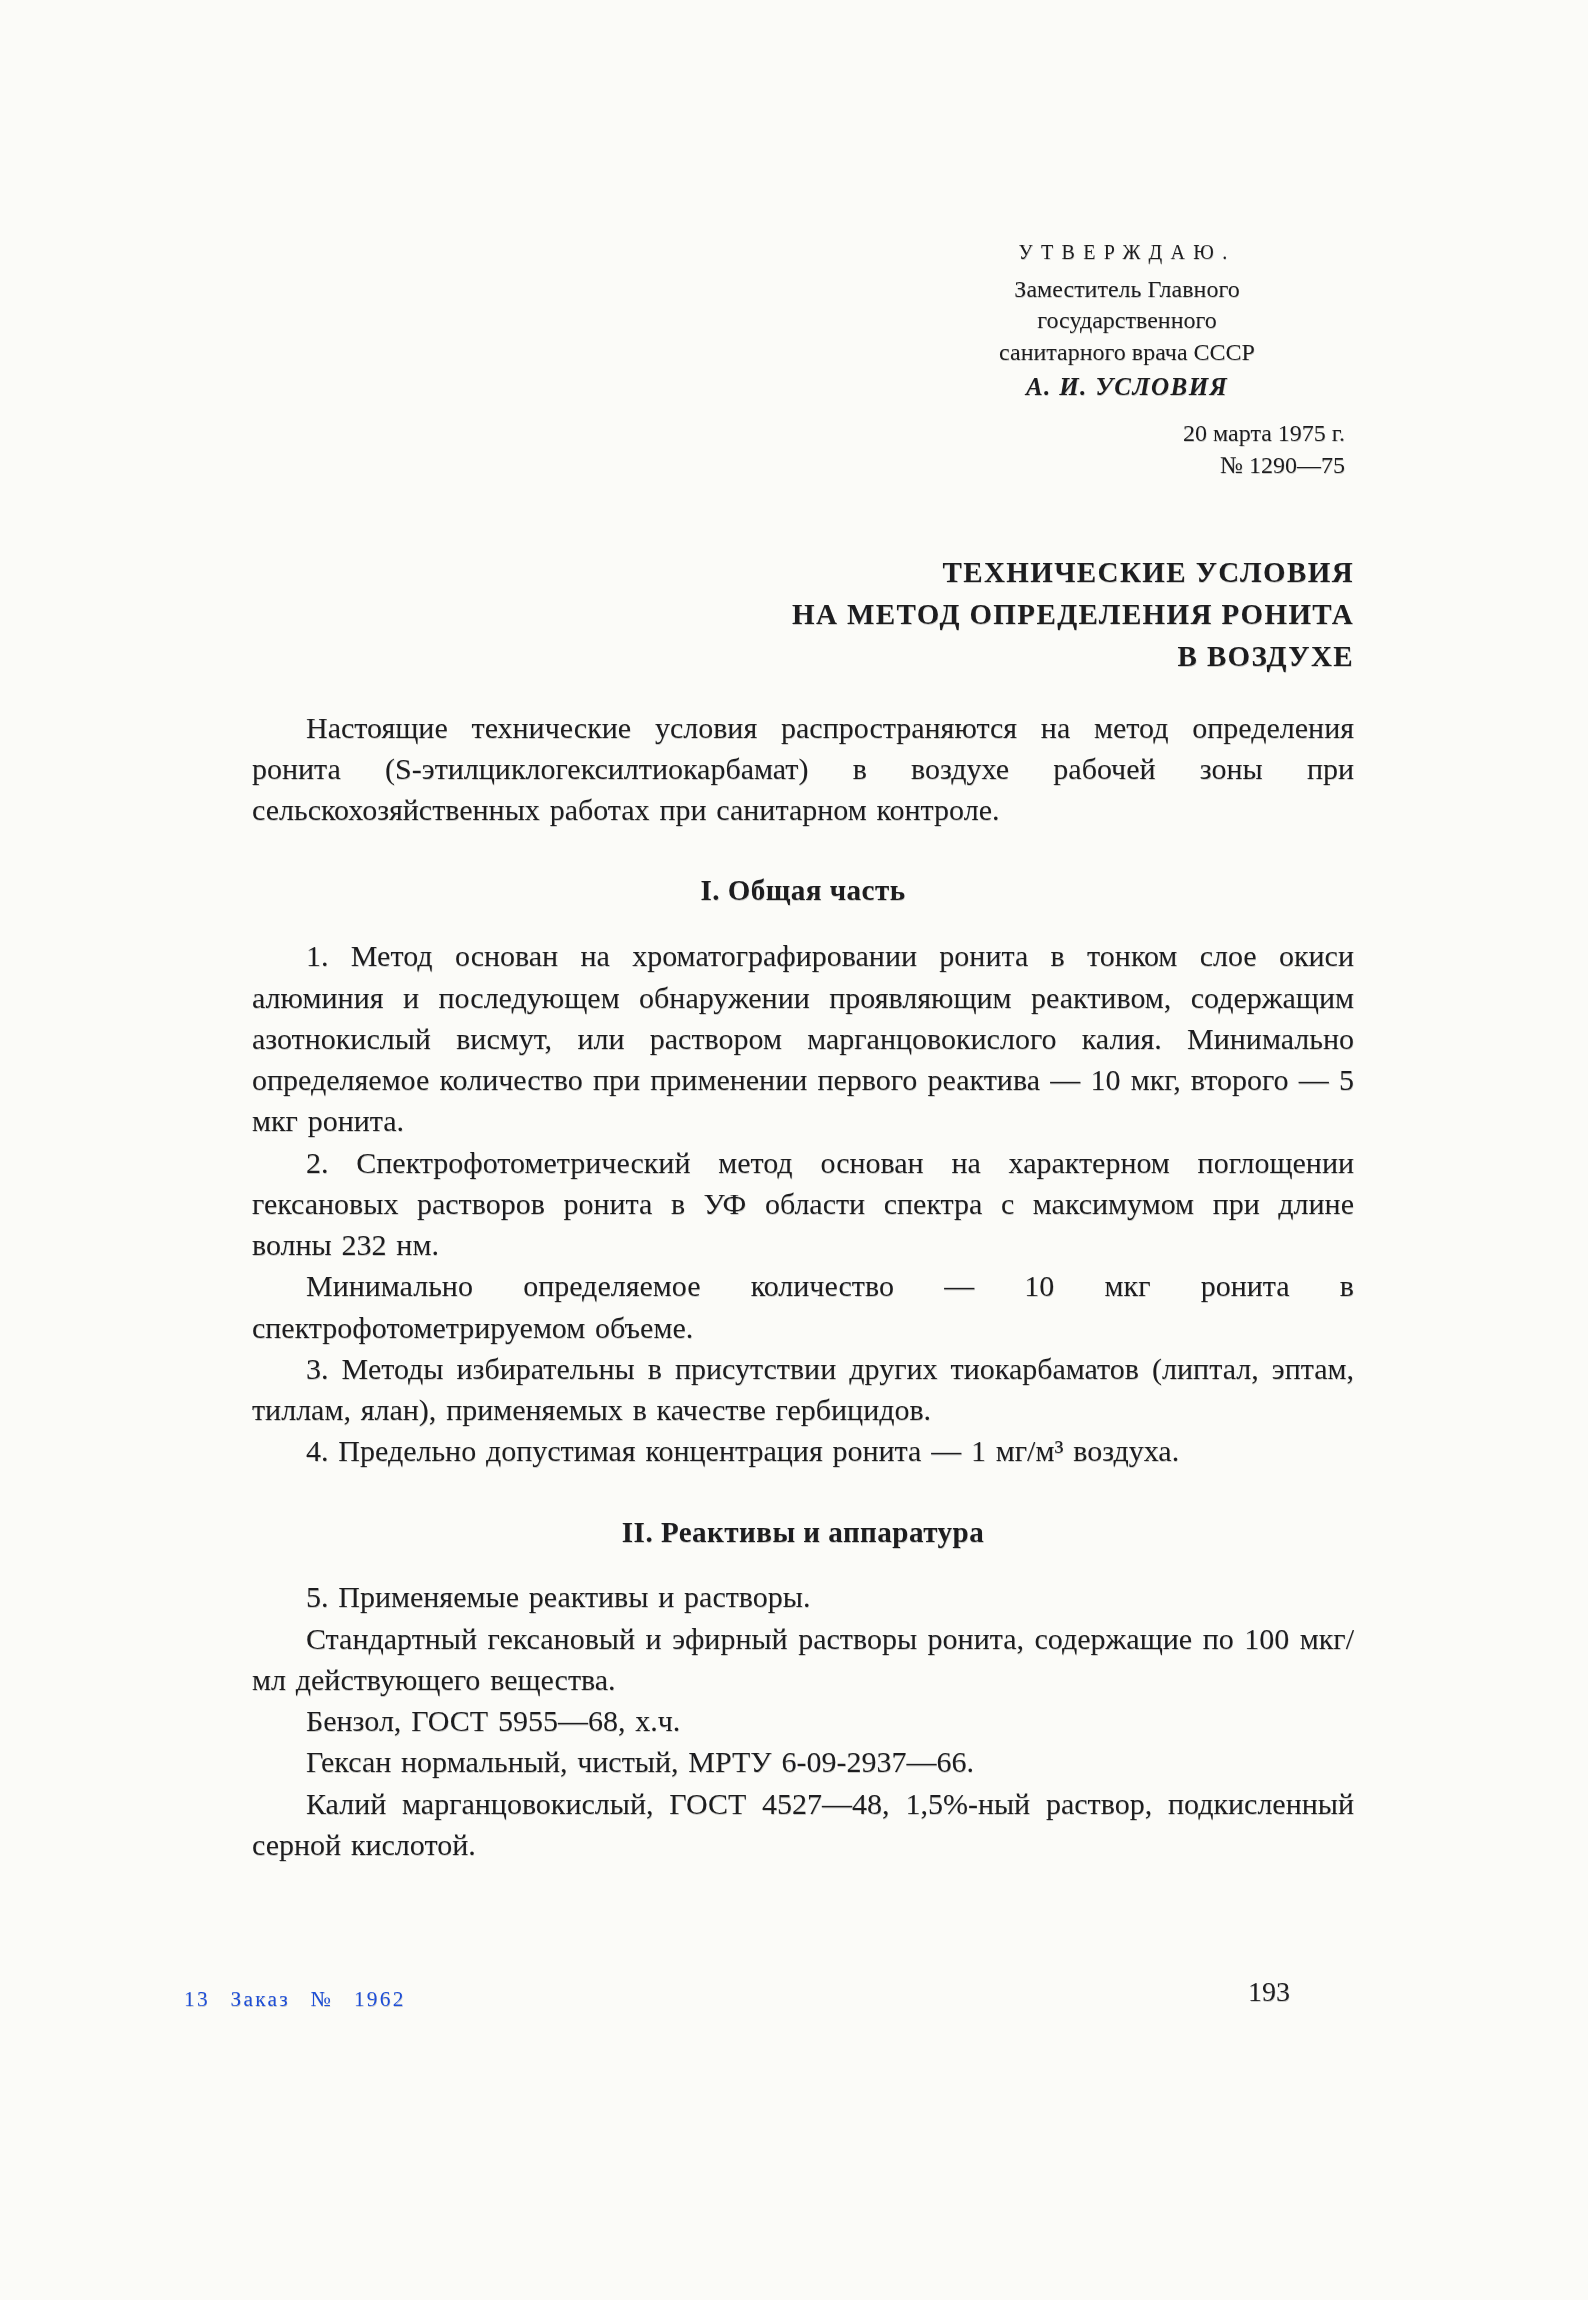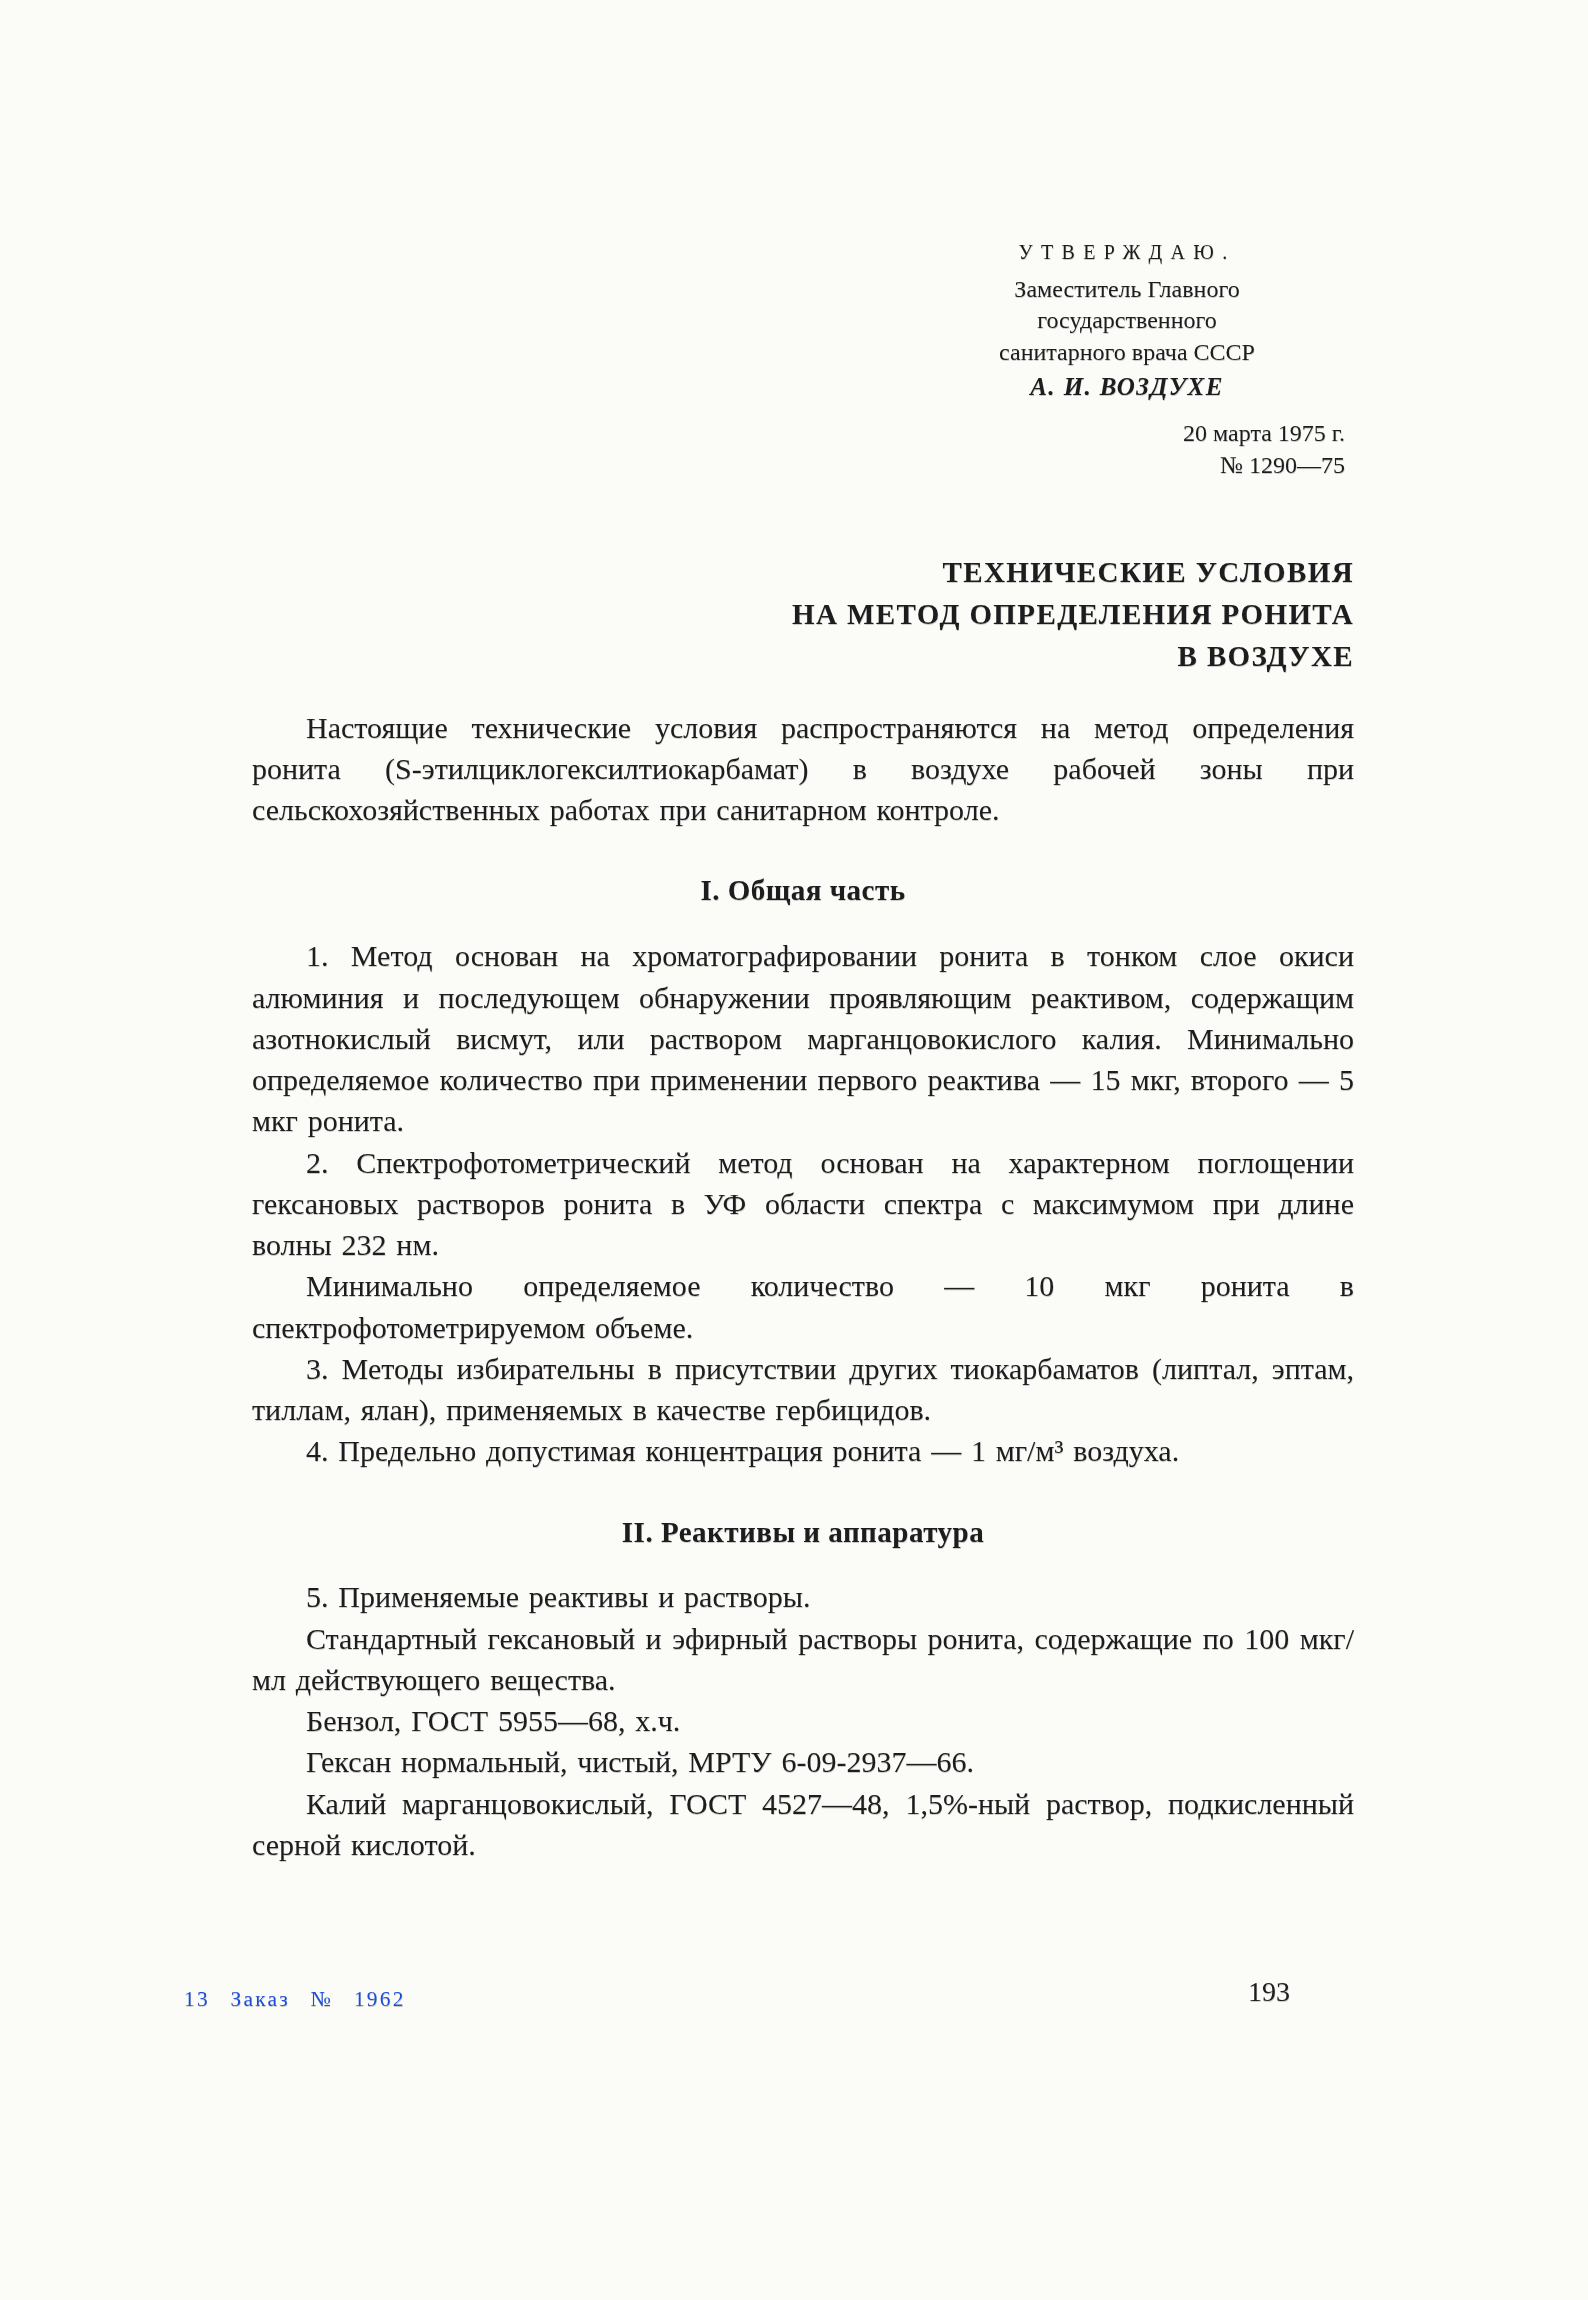--- a/index.html
+++ b/index.html
@@ -98,40 +98,40 @@
 </head>
 <body>
 
 <div class="page">
 
   <div class="approval">
     <div class="approval-stamp">УТВЕРЖДАЮ.</div>
     <div class="approval-line">Заместитель Главного</div>
     <div class="approval-line">государственного</div>
     <div class="approval-line">санитарного врача СССР</div>
-    <div class="approval-sig">А. И. ВОЗДУХЕ</div>
+    <div class="approval-sig">А. И. УСЛОВИЯ</div>
     <div class="approval-meta">
       <div>20 марта 1975 г.</div>
       <div>№ 1290—75</div>
     </div>
   </div>
 
   <div class="doc-title">
     <div>ТЕХНИЧЕСКИЕ УСЛОВИЯ</div>
     <div>НА МЕТОД ОПРЕДЕЛЕНИЯ РОНИТА</div>
     <div>В ВОЗДУХЕ</div>
   </div>
 
   <div class="content">
 
     <p class="para">Настоящие технические условия  распространяются на метод определения ронита (S-этилциклогексилтиокарбамат) в воздухе  рабочей зоны при сельскохозяйственных работах при санитарном контроле.</p>
 
     <div class="section-heading">I. Общая часть</div>
 
-    <p class="para">1. Метод основан  на хроматографировании  ронита в тонком слое окиси алюминия и последующем обнаружении проявляющим реактивом, содержащим  азотнокислый висмут, или раствором  марганцовокислого  калия. Минимально определяемое количество при применении первого реактива — 15 мкг, второго — 5 мкг ронита.</p>
+    <p class="para">1. Метод основан  на хроматографировании  ронита в тонком слое окиси алюминия и последующем обнаружении проявляющим реактивом, содержащим  азотнокислый висмут, или раствором  марганцовокислого  калия. Минимально определяемое количество при применении первого реактива — 10 мкг, второго — 5 мкг ронита.</p>
     <p class="para">2. Спектрофотометрический метод основан на характерном поглощении гексановых растворов  ронита в УФ области спектра с максимумом при длине волны 232 нм.</p>
     <p class="para">Минимально определяемое количество — 10 мкг ронита в спектрофотометрируемом объеме.</p>
     <p class="para">3. Методы избирательны в присутствии других  тиокарбаматов (липтал, эптам, тиллам, ялан), применяемых в качестве гербицидов.</p>
     <p class="para">4. Предельно  допустимая  концентрация  ронита — 1 мг/м³ воздуха.</p>
 
     <div class="section-heading">II. Реактивы и аппаратура</div>
 
     <p class="para">5. Применяемые реактивы и растворы.</p>
     <p class="para">Стандартный  гексановый и эфирный  растворы ронита, содержащие  по 100 мкг/мл действующего вещества.</p>
     <p class="para">Бензол, ГОСТ 5955—68, х.ч.</p>

